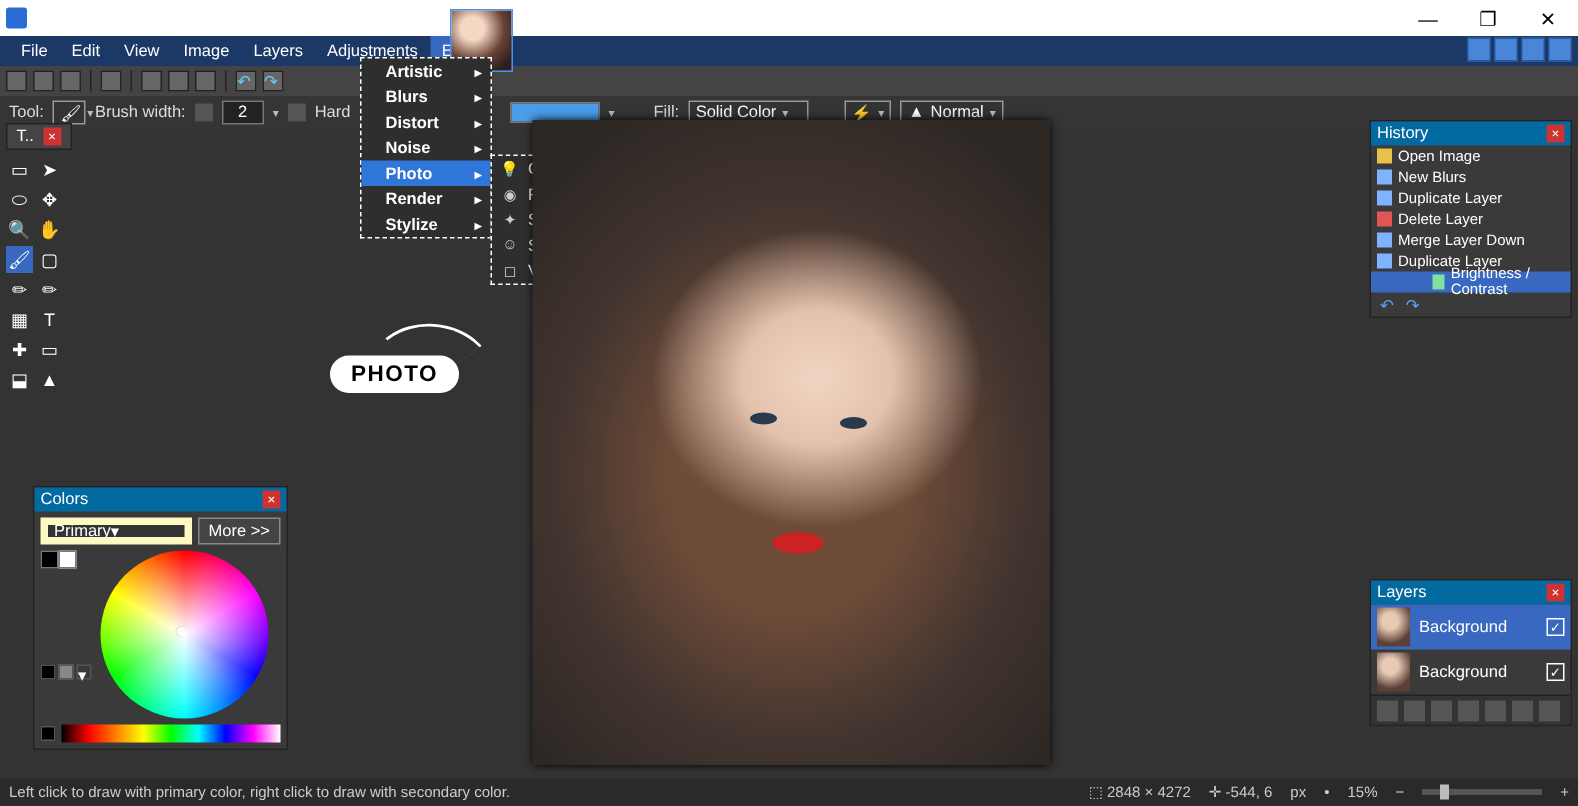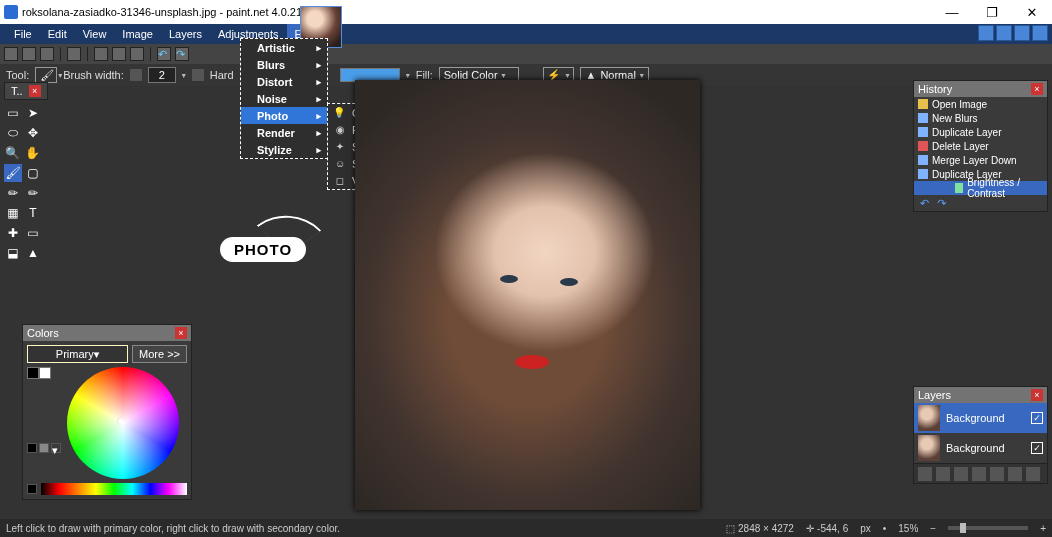--- a/index.html
+++ b/index.html
@@ -58,42 +58,42 @@
 .canvas .lips { position:absolute; left:160px; top:275px; width:34px; height:14px; background:#c22; border-radius:50%;}
 .canvas .eye1 { position:absolute; left:145px; top:195px; width:18px; height:8px; background:#2a3a4a; border-radius:50%;}
 .canvas .eye2 { position:absolute; left:205px; top:198px; width:18px; height:8px; background:#2a3a4a; border-radius:50%;}
 
 
 .callout { position:absolute; left:220px; top:237px; background:#fff; color:#000; border-radius:14px; font-weight:bold; font-size:15px; padding:4px 14px; letter-spacing:1px;}
 .callout:after{ content:""; position:absolute; right:-4px; top:-30px; width:40px; height:40px; border-right:2px solid #fff; border-top:2px solid #fff; transform:rotate(-36deg) skew(10deg); border-radius:0 40px 0 0;}
 
 
 .panel { position:absolute; background:#3a3a3a; border:1px solid #222;}
-.panel .hdr { background:#737373; height:16px; display:flex; align-items:center; justify-content:space-between; padding:0 4px;}
+.panel .hdr { background:#0369a1; height:16px; display:flex; align-items:center; justify-content:space-between; padding:0 4px;}
 .panel .hdr .x { width:12px;height:12px; background:#c33; color:#fff; display:flex;align-items:center;justify-content:center; font-size:9px;}
 .history { right:4px; top:80px; width:135px;}
 .history .row { height:14px; display:flex; align-items:center; gap:4px; padding:0 4px; font-size:10px;}
 .history .row.sel { background:#3968c0;padding-left:41px;}
 .history .ic { width:10px; height:10px;}
 .history .nav { height:16px; display:flex;align-items:center; gap:8px; padding:0 6px; color:#5aa0ff;}
 
 
 .layers { right:4px; top:386px; width:135px;}
 .layers .row { height:30px; display:flex; align-items:center; gap:6px; padding:0 4px;}
 .layers .row.sel { background:#3968c0;}
 .layers .thumb { width:22px;height:26px; background:radial-gradient(circle at 40% 35%,#e8c9b4 25%,#5a4036 70%);}
 .layers .cb { width:12px; height:12px; border:1px solid #fff; margin-left:auto; display:flex;align-items:center;justify-content:center; font-size:9px;}
 .layers .btns { height:20px; display:flex; gap:4px; padding:0 4px; align-items:center; background:#333; border-top:1px solid #222;}
 .layers .bsq { width:14px;height:14px; background:#555;}
 
 
 .colors { left:22px; top:324px; width:170px; background:#3a3a3a; border:1px solid #222;}
 .colors .body { padding:4px; display:flex; flex-direction:column; gap:4px;}
 .colors .row1 {display:flex; gap:4px; align-items:center;}
-.colors .dd { flex:1; height:18px; border:1px solid #fef9c3; background:#333; display:flex; align-items:center; justify-content:center; padding:0 4px;}
+.colors .dd { flex:1; height:18px; border:5px solid #fef9c3; background:#333; display:flex; align-items:center; justify-content:flex-start; padding:0 4px;}
 .colors .more { height:18px; border:1px solid #888; background:#444; padding:0 6px; display:flex;align-items:center;}
 .colors .row2 {display:flex; gap:6px;}
 .colors .swatches {display:flex; flex-direction:column; gap:2px;}
 .colors .sw {display:flex;}
 .colors .sw span{width:12px;height:12px;border:1px solid #777;}
 .colors .wheel { width:112px;height:112px; border-radius:50%; background: conic-gradient(red,magenta,blue,cyan,lime,yellow,red); position:relative;}
 .colors .wheel:after{content:"";position:absolute;inset:0;border-radius:50%;background:radial-gradient(circle,#fff 0%, rgba(255,255,255,0) 70%);}
 .colors .dot{position:absolute;left:50px;top:50px;width:8px;height:8px;border:1px solid #000;border-radius:50%;background:rgba(255,255,255,.6);}
 .colors .strip { height:12px; background:linear-gradient(90deg,#000,#f00,#ff8000,#ff0,#0f0,#0ff,#00f,#f0f,#fff);}
 .colors .mini {display:flex; gap:2px;}
@@ -109,21 +109,20 @@
 .topright { position:absolute; right:4px; top:25px; display:flex; gap:2px;}
 .topright span { width:16px;height:16px; border:1px solid #27579b; background:#4a86d8;}
 
 </style>
 </head>
 <body>
 
 <div class="titlebar">
   <div class="left">
     <span class="icon-app"></span>
-    <span>roksolana-zasiadko-31346-unsplash.jpg - paint.net 4.0.21</span>
   </div>
   <div class="win-icons">
     <span>—</span>
     <span>❐</span>
     <span>✕</span>
   </div>
 </div>
 
 <div class="menubar">
   <span class="item">File</span>
@@ -161,21 +160,21 @@
   <span class="label">Tool:</span>
   <span class="dd" style="width:22px">🖌<span class="v">▾</span></span>
   <span class="label">Brush width:</span>
   <span class="sq" style="width:12px;height:12px;background:#555;display:inline-block"></span>
   <span class="numbox">2</span>
   <span class="v">▾</span>
   <span class="sq" style="width:12px;height:12px;background:#555;display:inline-block"></span>
   <span class="label">Hard</span>
   <span class="gradient" style="margin-left:100px"></span>
   <span class="v">▾</span>
-  <span class="label" style="">Fill:</span>
+  <span class="label" style="margin-left:20px">Fill:</span>
   <span class="dd" style="width:80px">
       <span>Solid Color</span>
       <span class="v">▾</span>
     </span>
   <span class="dd" style="margin-left:18px">⚡<span class="v">▾</span></span>
   <span class="dd">▲ <span>Normal</span><span class="v">▾</span></span>
 </div>
 
 <div class="effects-menu">
   <div class="row">

